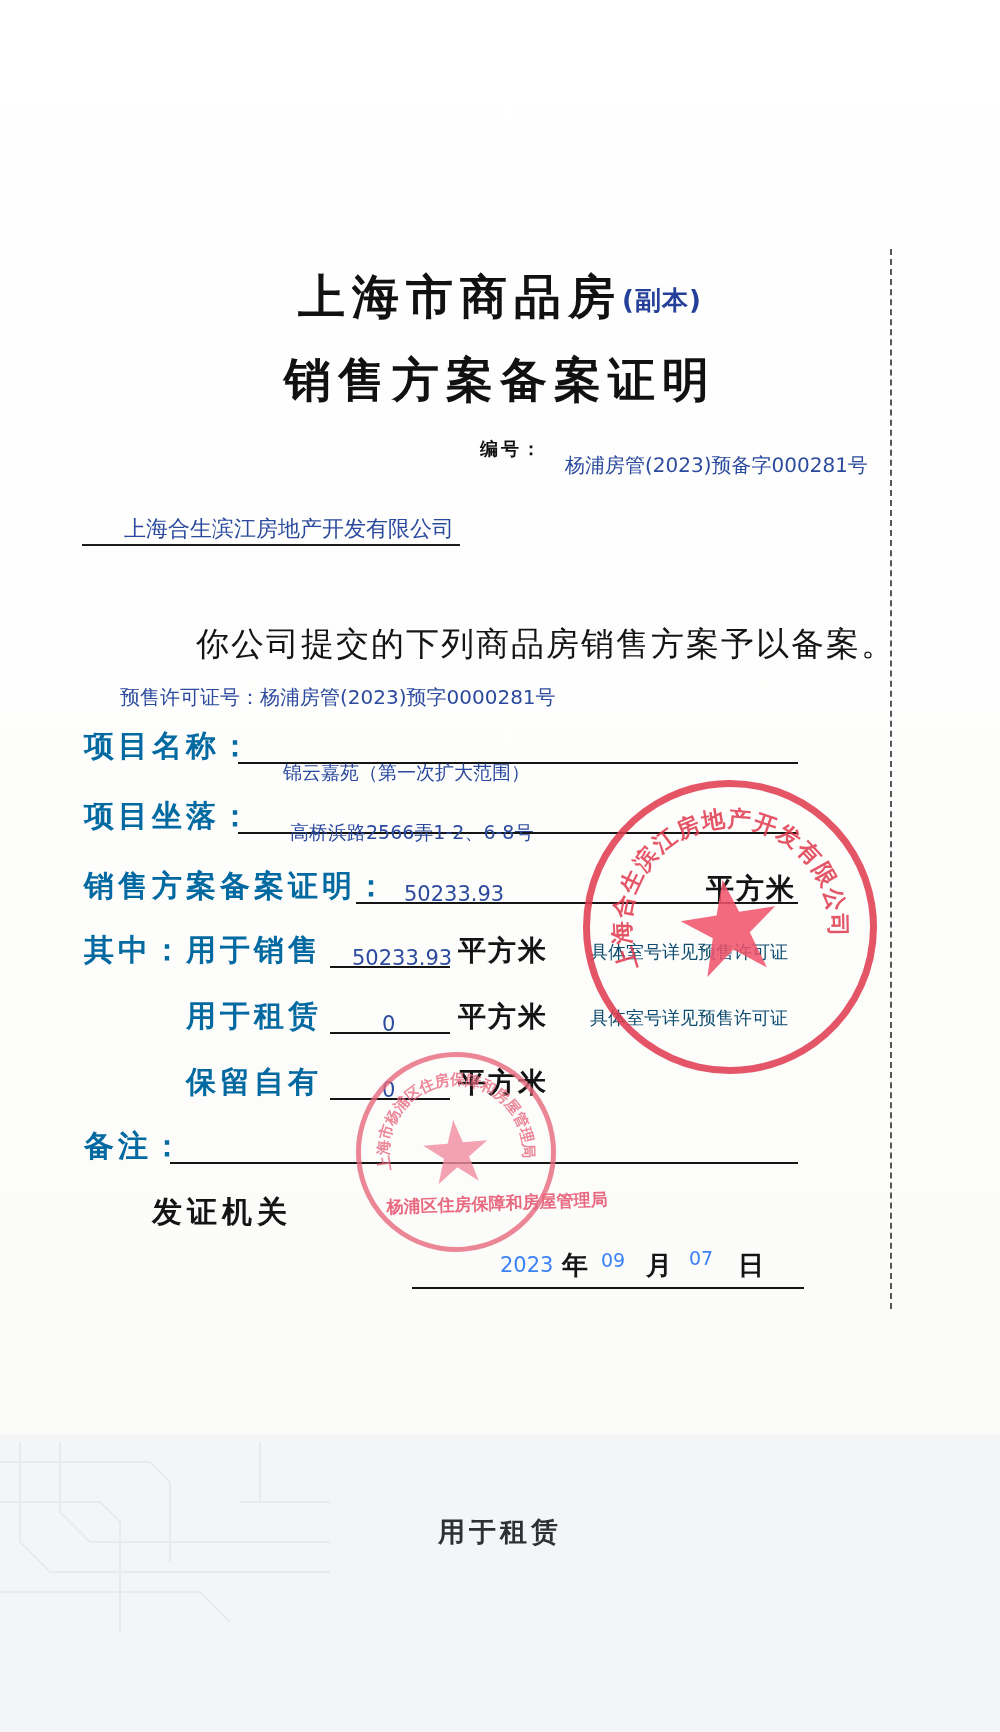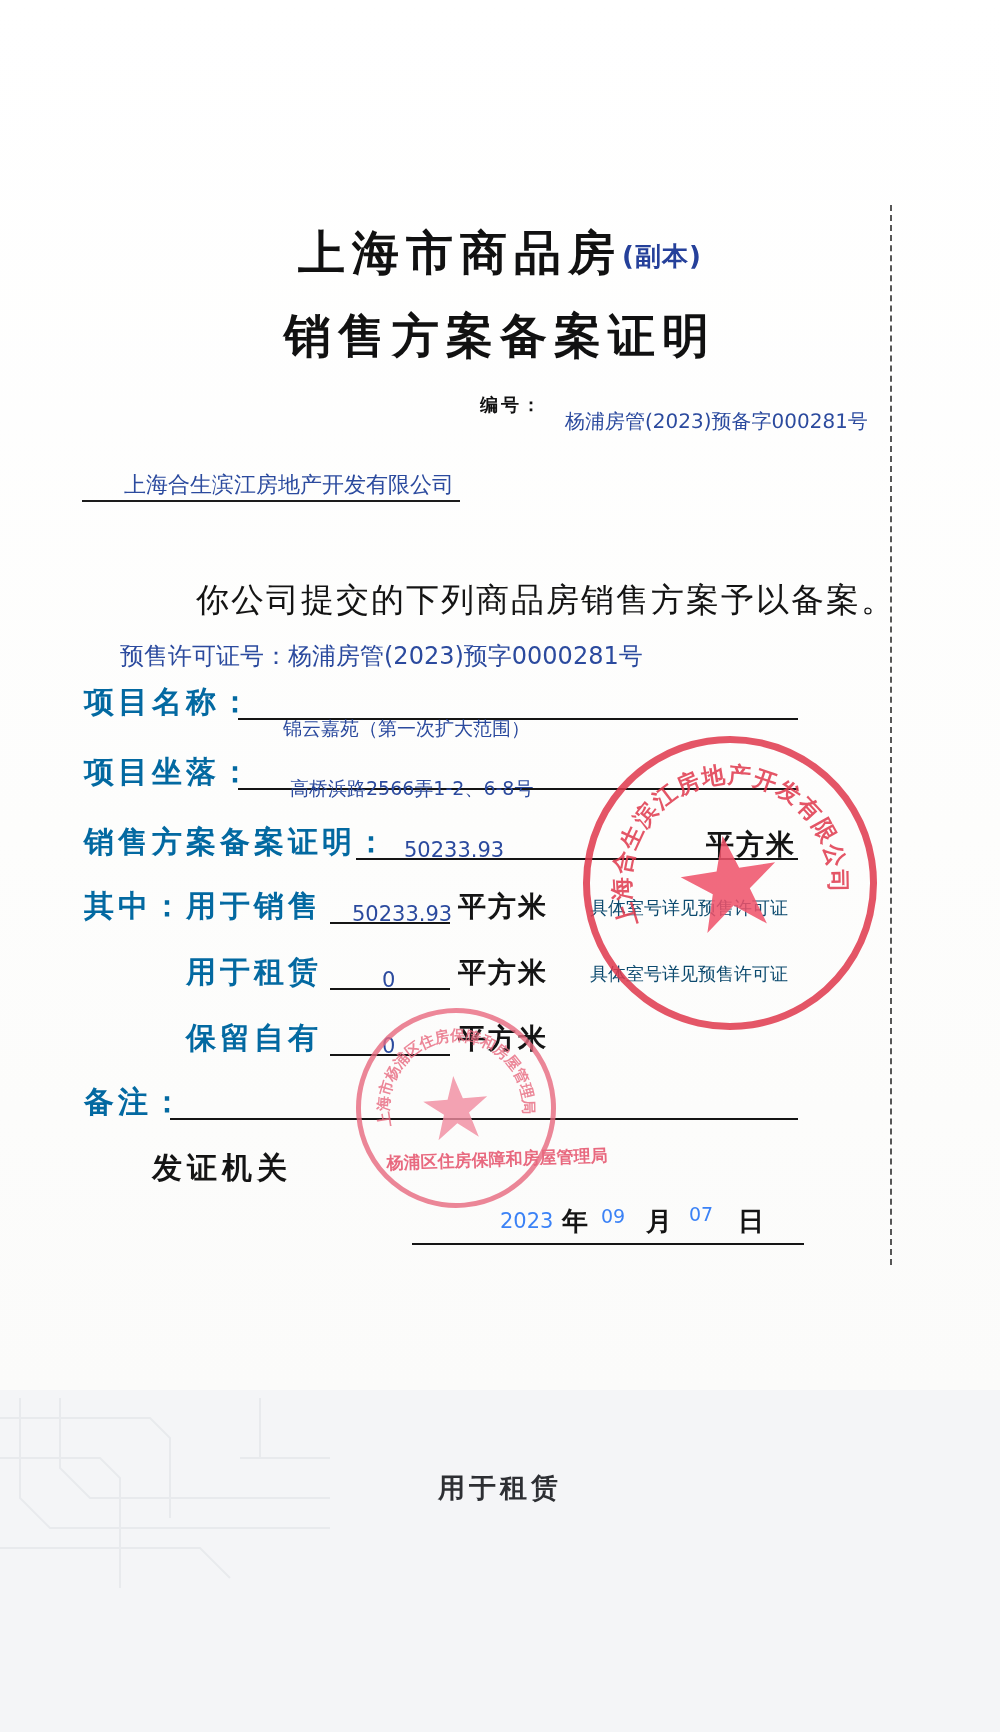--- a/index.html
+++ b/index.html
@@ -2,21 +2,21 @@
 <html><head>
 <meta charset="utf-8">
 <style>
   html,body{margin:0;padding:0;}
   body{
     width:1000px;height:1732px;
     background:#ffffff;
     font-family:"DejaVu Sans","Liberation Sans",sans-serif;
     overflow:hidden;position:relative;
   }
-  .page{position:absolute;inset:0;background:#fdfdfd;}
+  .page{position:absolute;inset:0;background:#fdfdfd;margin-top:44px;}
 
   
   .paper{
     position:absolute;left:0;top:0;width:1000px;height:1390px;
     background:linear-gradient(180deg,#ffffff 0%,#fdfdfc 60%,#fbfbfa 100%);
   }
 
   
   .perf{
     position:absolute;right:108px;top:205px;width:0;height:1060px;
@@ -69,21 +69,21 @@
     position:absolute;left:0;width:1000px;text-align:center;
     font-size:33px;font-weight:500;color:#141414;letter-spacing:2px;
     font-family:"DejaVu Serif","Liberation Serif",serif;
   }
   .body-line.l1{top:523px;}
   .body-line.l2{top:578px;padding-left:46px;}
 
   
   .permit{
     position:absolute;left:120px;top:640px;
-    font-size:24px;color:#2b4a9e;
+    font-size:20px;color:#2b4a9e;
     font-family:"DejaVu Sans","Liberation Sans",sans-serif;
   }
 
   
   .field-label{
     position:absolute;font-size:30px;font-weight:700;color:#0369a1;
     letter-spacing:4px;font-family:"DejaVu Serif","Liberation Serif",serif;
   }
   .rule{position:absolute;border-bottom:2px solid #151515;}
   .ink{

